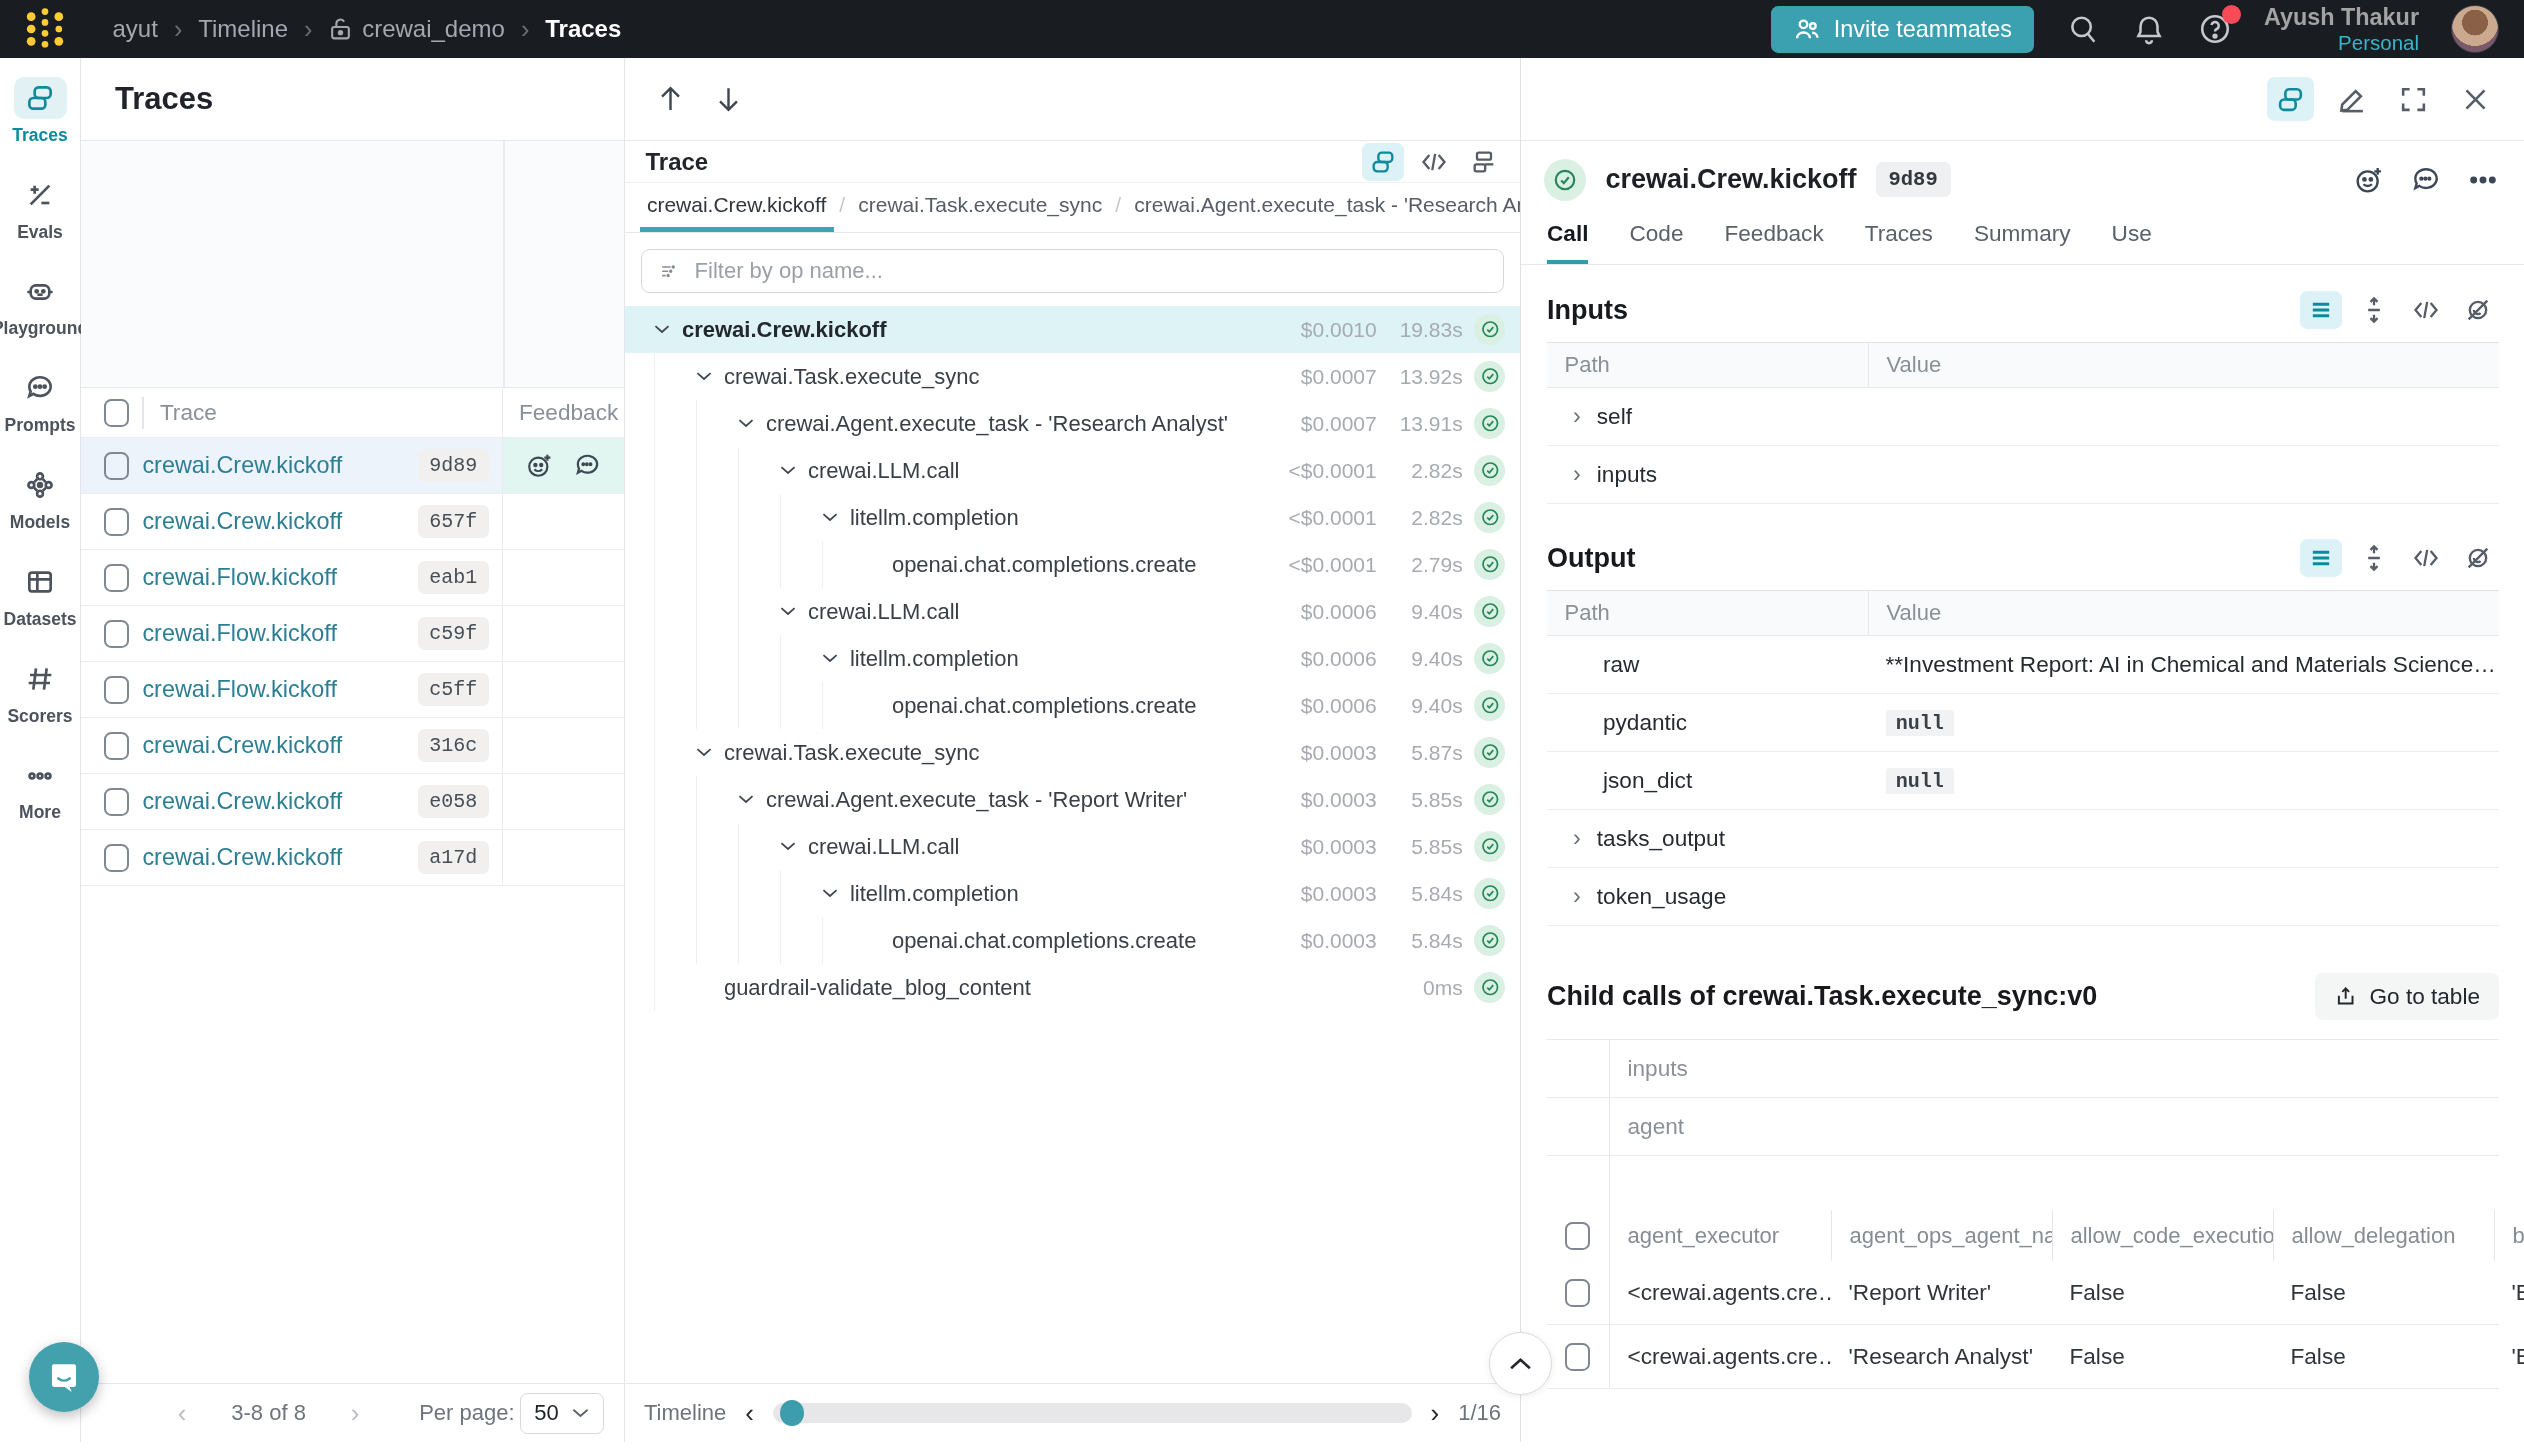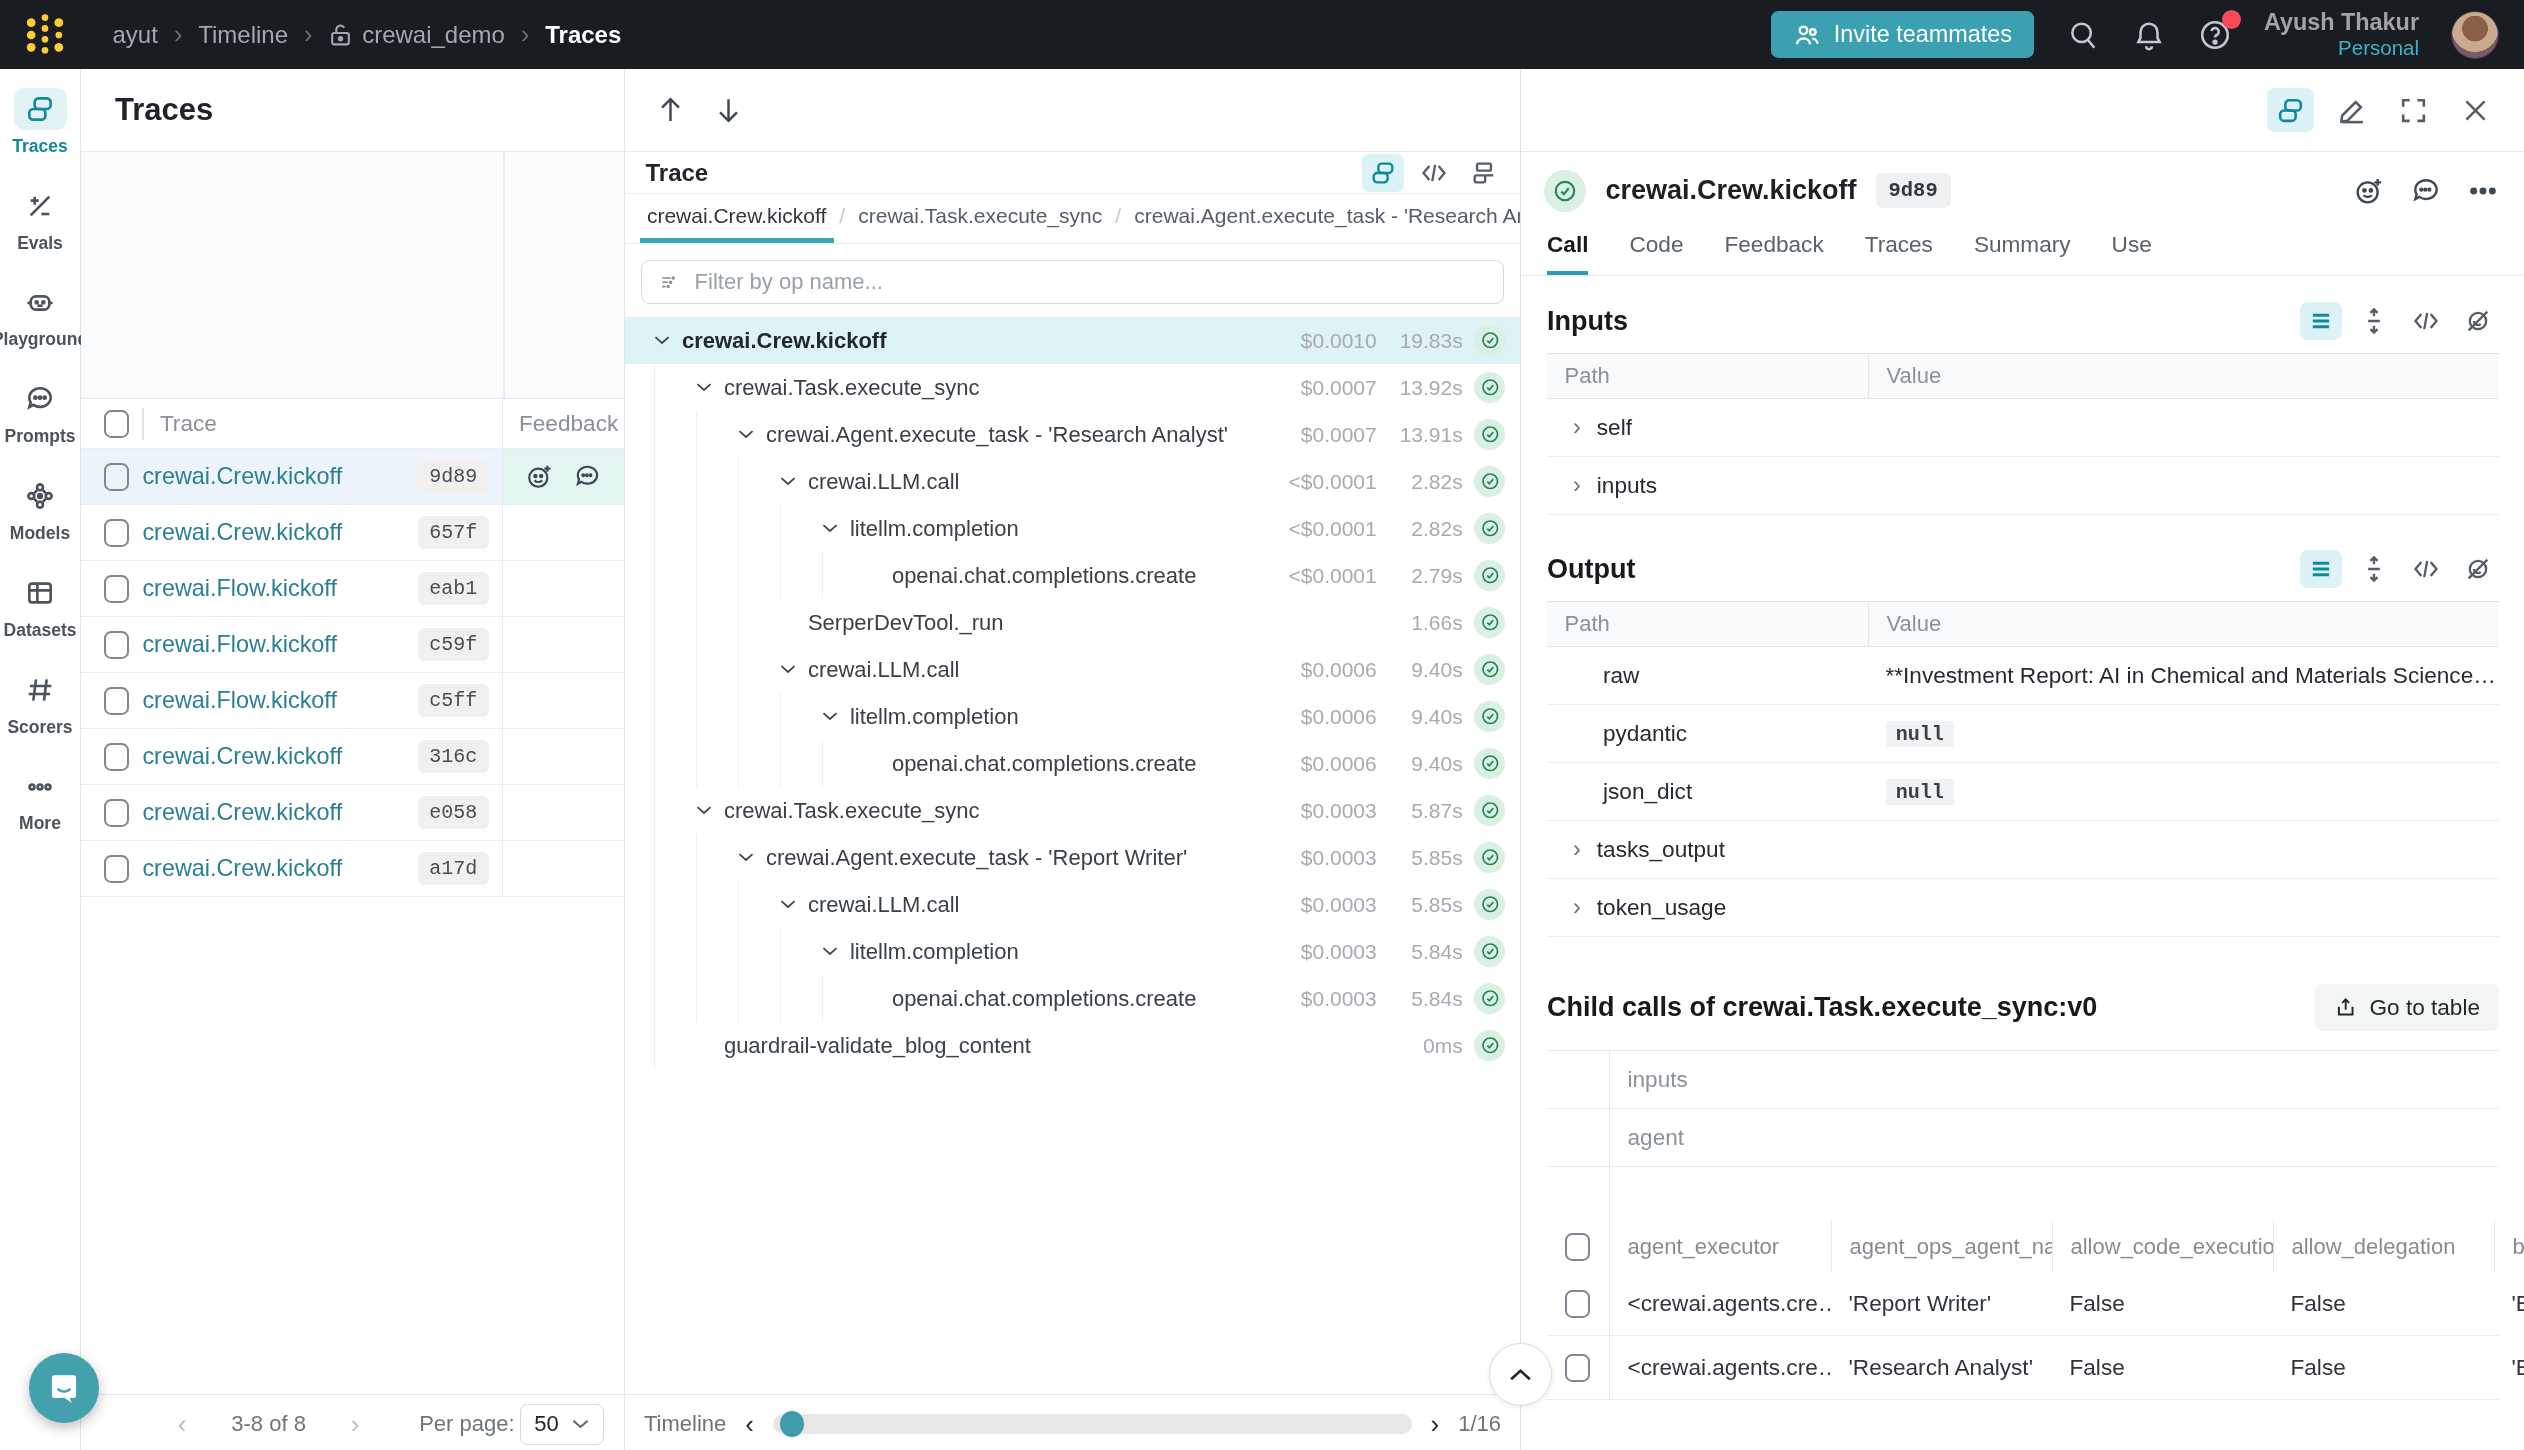--- a/index.html
+++ b/index.html
@@ -1,21 +1,21 @@
 <!DOCTYPE html>
 <html style="font-size:11.7px"><head>
 <meta charset="utf-8">
 <style>
   * { margin:0; padding:0; box-sizing:border-box; }
   html,body { width:2525px; height:1451px; overflow:hidden; background:#fff;
     font-family:"Liberation Sans","DejaVu Sans",sans-serif; color:#2a2f35; }
   .mono { font-family:Liberation Mono, monospace; }
 
   
-  .topbar { height:69px; background:#191c21; display:flex; align-items:center; padding:0 26px 0 20.5px; }
+  .topbar { height:58px; background:#191c21; display:flex; align-items:center; padding:0 26px 0 20.5px; }
   .wb-logo { width:48px; height:48px; margin-right:44px; }
   .crumbs { display:flex; align-items:center; gap:16px; font-size:24px; color:#a3a8af; }
   .crumbs .sep { color:#6a6f76; font-size:25px; }
   .crumbs .active { color:#fff; font-weight:bold; }
   .crumb-lock { display:flex; align-items:center; gap:8.8px; }
   .topbar-right { margin-left:auto; display:flex; align-items:center; gap:32px; }
   .invite-btn { background:#3ba1b1; color:#fff; border:none; border-radius:7.3px; height:47px;
     padding:0 22px; font-size:23.4px; display:flex; align-items:center; gap:13px; cursor:pointer;
     font-family:inherit; }
   .tb-icon { width:34px; height:34px; color:#c3c8cf; position:relative; }
@@ -578,35 +578,20 @@
         <span class="cost">&lt;$0.0001</span>
           <span class="dur">2.79s</span>
         <span class="okbadge">
             <svg viewBox="0 0 24 24" fill="none" stroke="currentColor" stroke-width="2">
               <circle cx="12" cy="12" r="8.5"></circle>
               <path d="M8.5 12.5l2.4 2.4 4.6-5.4"></path>
             </svg>
           </span>
       </div>
 
-      <div class="tnode">
-        <span class="guide"></span>
-          <span class="guide"></span>
-          <span class="guide"></span>
-        <span class="caret"></span>
-        <span class="nm">SerperDevTool._run</span>
-        <span class="cost"></span>
-          <span class="dur">1.66s</span>
-        <span class="okbadge">
-            <svg viewBox="0 0 24 24" fill="none" stroke="currentColor" stroke-width="2">
-              <circle cx="12" cy="12" r="8.5"></circle>
-              <path d="M8.5 12.5l2.4 2.4 4.6-5.4"></path>
-            </svg>
-          </span>
-      </div>
 
       <div class="tnode">
         <span class="guide"></span>
           <span class="guide"></span>
           <span class="guide"></span>
         <span class="caret">
             <svg viewBox="0 0 22 14" fill="none" stroke="currentColor" stroke-width="2.4">
               <path d="M2 3l9 8 9-8"></path>
             </svg>
           </span>

